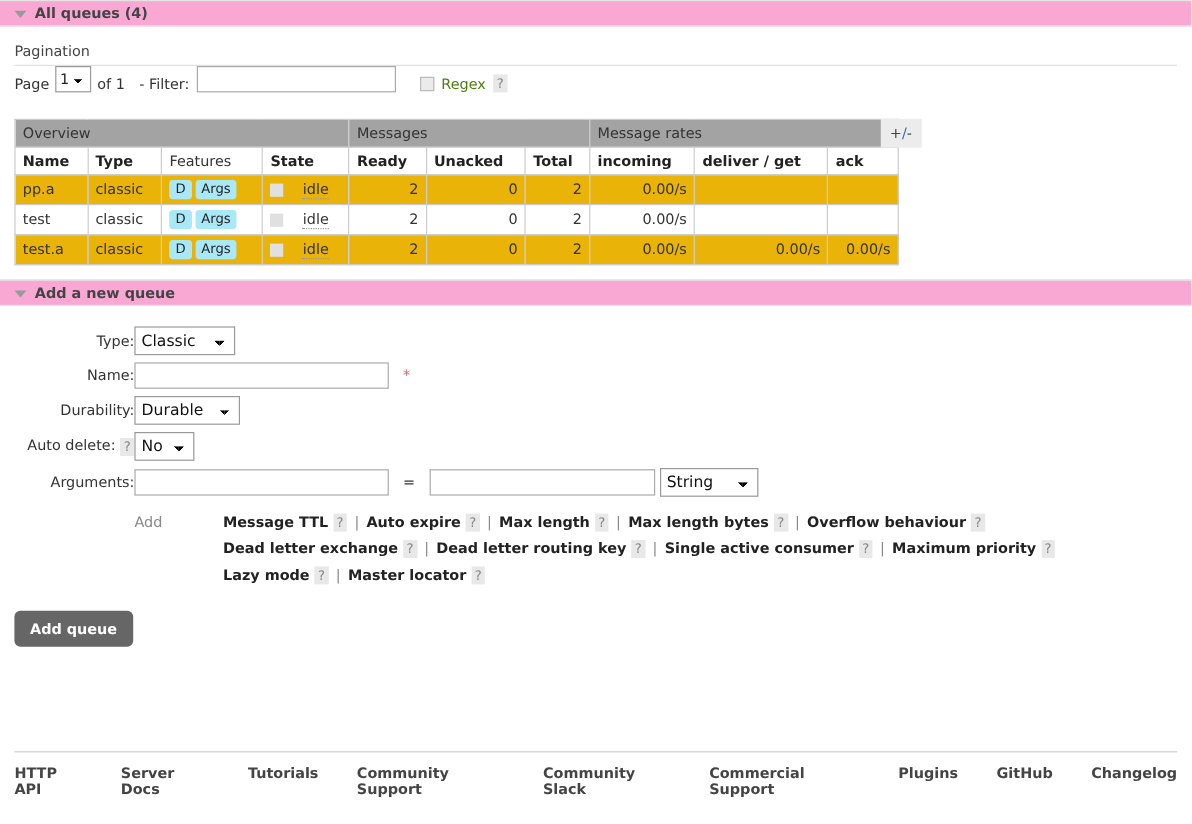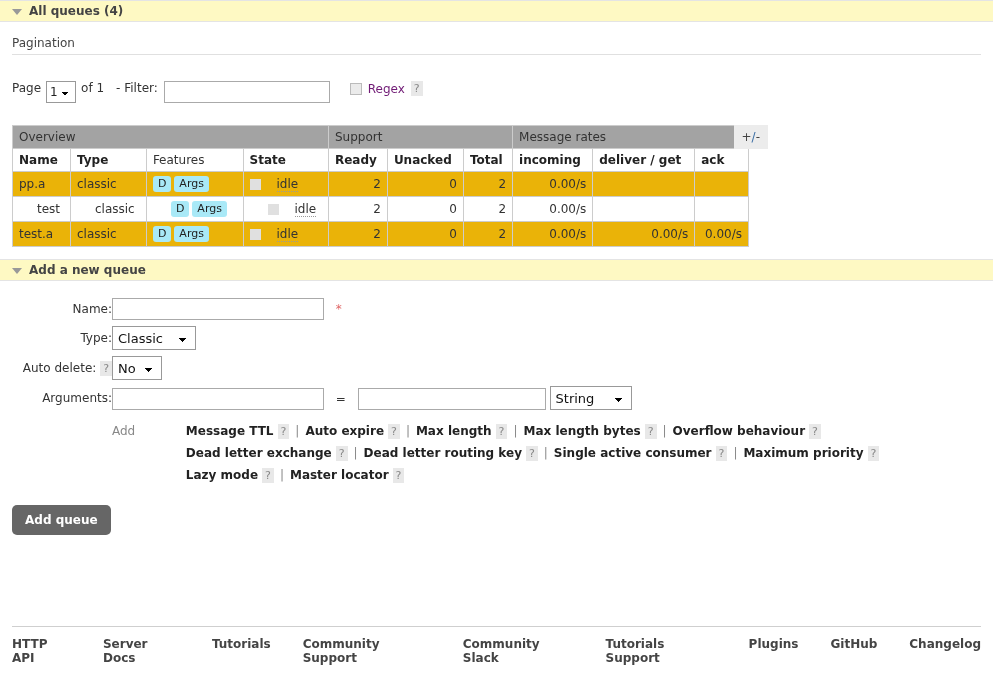--- a/index.html
+++ b/index.html
@@ -21,21 +21,21 @@
     font-size: 26px;
     font-weight: normal;
     color: #444;
     margin: 0;
     padding: 8px 0 2px 12px;
     letter-spacing: 0.2px;
   }
 
   
   .section-bar {
-    background: #fef9c3;
+    background: #f9a8d4;
     border-top: 1px solid #e4e4e4;
     border-bottom: 1px solid #e4e4e4;
     padding: 4px 0 4px 12px;
     font-size: 12px;
     font-weight: bold;
     color: #444;
     display: flex;
     align-items: center;
     gap: 7px;
     height: 22px;
@@ -57,22 +57,22 @@
     border-bottom: 1px solid #e0e0e0;
     font-size: 12px;
     color: #444;
     font-weight: normal;
     width: 969px;
   }
 
   
   .pagination-row {
     display: flex;
-    align-items: flex-start;
-    margin: 26px 0 0 12px;
+    align-items: flex-end;
+    margin: 0 0 0 12px;
     font-size: 12px;
     color: #333;
     height: 22px;
   }
   .pagination-row .txt { font-weight: normal; color: #333; }
   .page-select {
     font-family: "DejaVu Sans", "Liberation Sans", sans-serif;
     font-size: 12px;
     color: #222;
     background: #fff;
@@ -98,21 +98,21 @@
     font-size: 12px;
     padding: 1px 4px;
   }
   .regex-wrap { display: flex; align-items: center; margin-left: 20px; gap: 6px; }
   .regex-box {
     width: 12px; height: 12px;
     border: 1px solid #bbb;
     background: #ebebeb;
     display: inline-block;
   }
-  .regex-label { color: #701a75; }
+  .regex-label { color: #4d7c0f; }
 
   
   .help {
     display: inline-block;
     background: #e8e8e8;
     color: #888;
     font-size: 11px;
     line-height: 13px;
     min-width: 11px;
     text-align: center;
@@ -146,21 +146,21 @@
     padding: 4px 6px;
   }
   table.list th.col {
     background: #fff;
     font-weight: bold;
     text-align: left;
     color: #222;
   }
   table.list th.col.plain { font-weight: normal; color: #333; }
   table.list tr.odd td { background: #eab308; }
-  table.list tr.even td { background: #ffffff; padding-left: 24px; }
+  table.list tr.even td { background: #ffffff; }
   td.name { font-weight: bold; color: #222; }
   td.num { text-align: right; color: #333; }
   td.feat { padding: 3px 5px; white-space: nowrap; }
   .badge {
     display: inline-block;
     background: #a9e9f7;
     color: #222;
     border-radius: 3px;
     font-size: 11px;
     line-height: 14px;
@@ -330,21 +330,21 @@
       <span class="help">?</span>
     </span>
   </div>
 
   <div class="table-wrap">
     <span class="plusminus"><span>+</span><span class="slash">/</span><span>-</span></span>
     <table class="list">
       <thead>
         <tr>
           <th class="group" colspan="4">Overview</th>
-          <th class="group" colspan="3">Support</th>
+          <th class="group" colspan="3">Messages</th>
           <th class="group" colspan="3">Message rates</th>
         </tr>
         <tr>
           <th class="col">Name</th>
           <th class="col">Type</th>
           <th class="col plain">Features</th>
           <th class="col">State</th>
           <th class="col">Ready</th>
           <th class="col">Unacked</th>
           <th class="col">Total</th>
@@ -396,31 +396,39 @@
 
   <div class="form-area">
     <div class="section-bar">
       <span class="tri-down"></span>
       <span class="lbl">Add a new queue</span>
     </div>
 
     <table class="form">
       <tbody>
           <tr>
+        <td class="flabel">Type:</td>
+        <td>
+          <select class="sel w-classic">
+            <option>Classic</option>
+          </select>
+        </td>
+      </tr>
+      <tr>
         <td class="flabel">Name:</td>
         <td>
           <input class="txtin name" type="text" value="" style="">
           <span class="req">*</span>
         </td>
       </tr>
       <tr>
-        <td class="flabel">Type:</td>
-        <td>
-          <select class="sel w-classic">
-            <option>Classic</option>
+        <td class="flabel">Durability:</td>
+        <td>
+          <select class="sel w-durable">
+            <option>Durable</option>
           </select>
         </td>
       </tr>
       <tr>
         <td class="flabel">
           <span>Auto delete:</span>
           <span class="help">?</span>
         </td>
         <td>
           <select class="sel w-no">
@@ -454,20 +462,20 @@
     <button class="btn-primary">Add queue</button>
   </div>
 
   <div class="footer">
     <ul>
         <li><a>HTTP API</a></li>
         <li><a>Server Docs</a></li>
         <li><a>Tutorials</a></li>
         <li><a>Community Support</a></li>
         <li><a>Community Slack</a></li>
-        <li><a>Tutorials Support</a></li>
+        <li><a>Commercial Support</a></li>
         <li><a>Plugins</a></li>
         <li><a>GitHub</a></li>
         <li><a>Changelog</a></li>
       </ul>
   </div>
 
 </div>
 
 </body></html>

